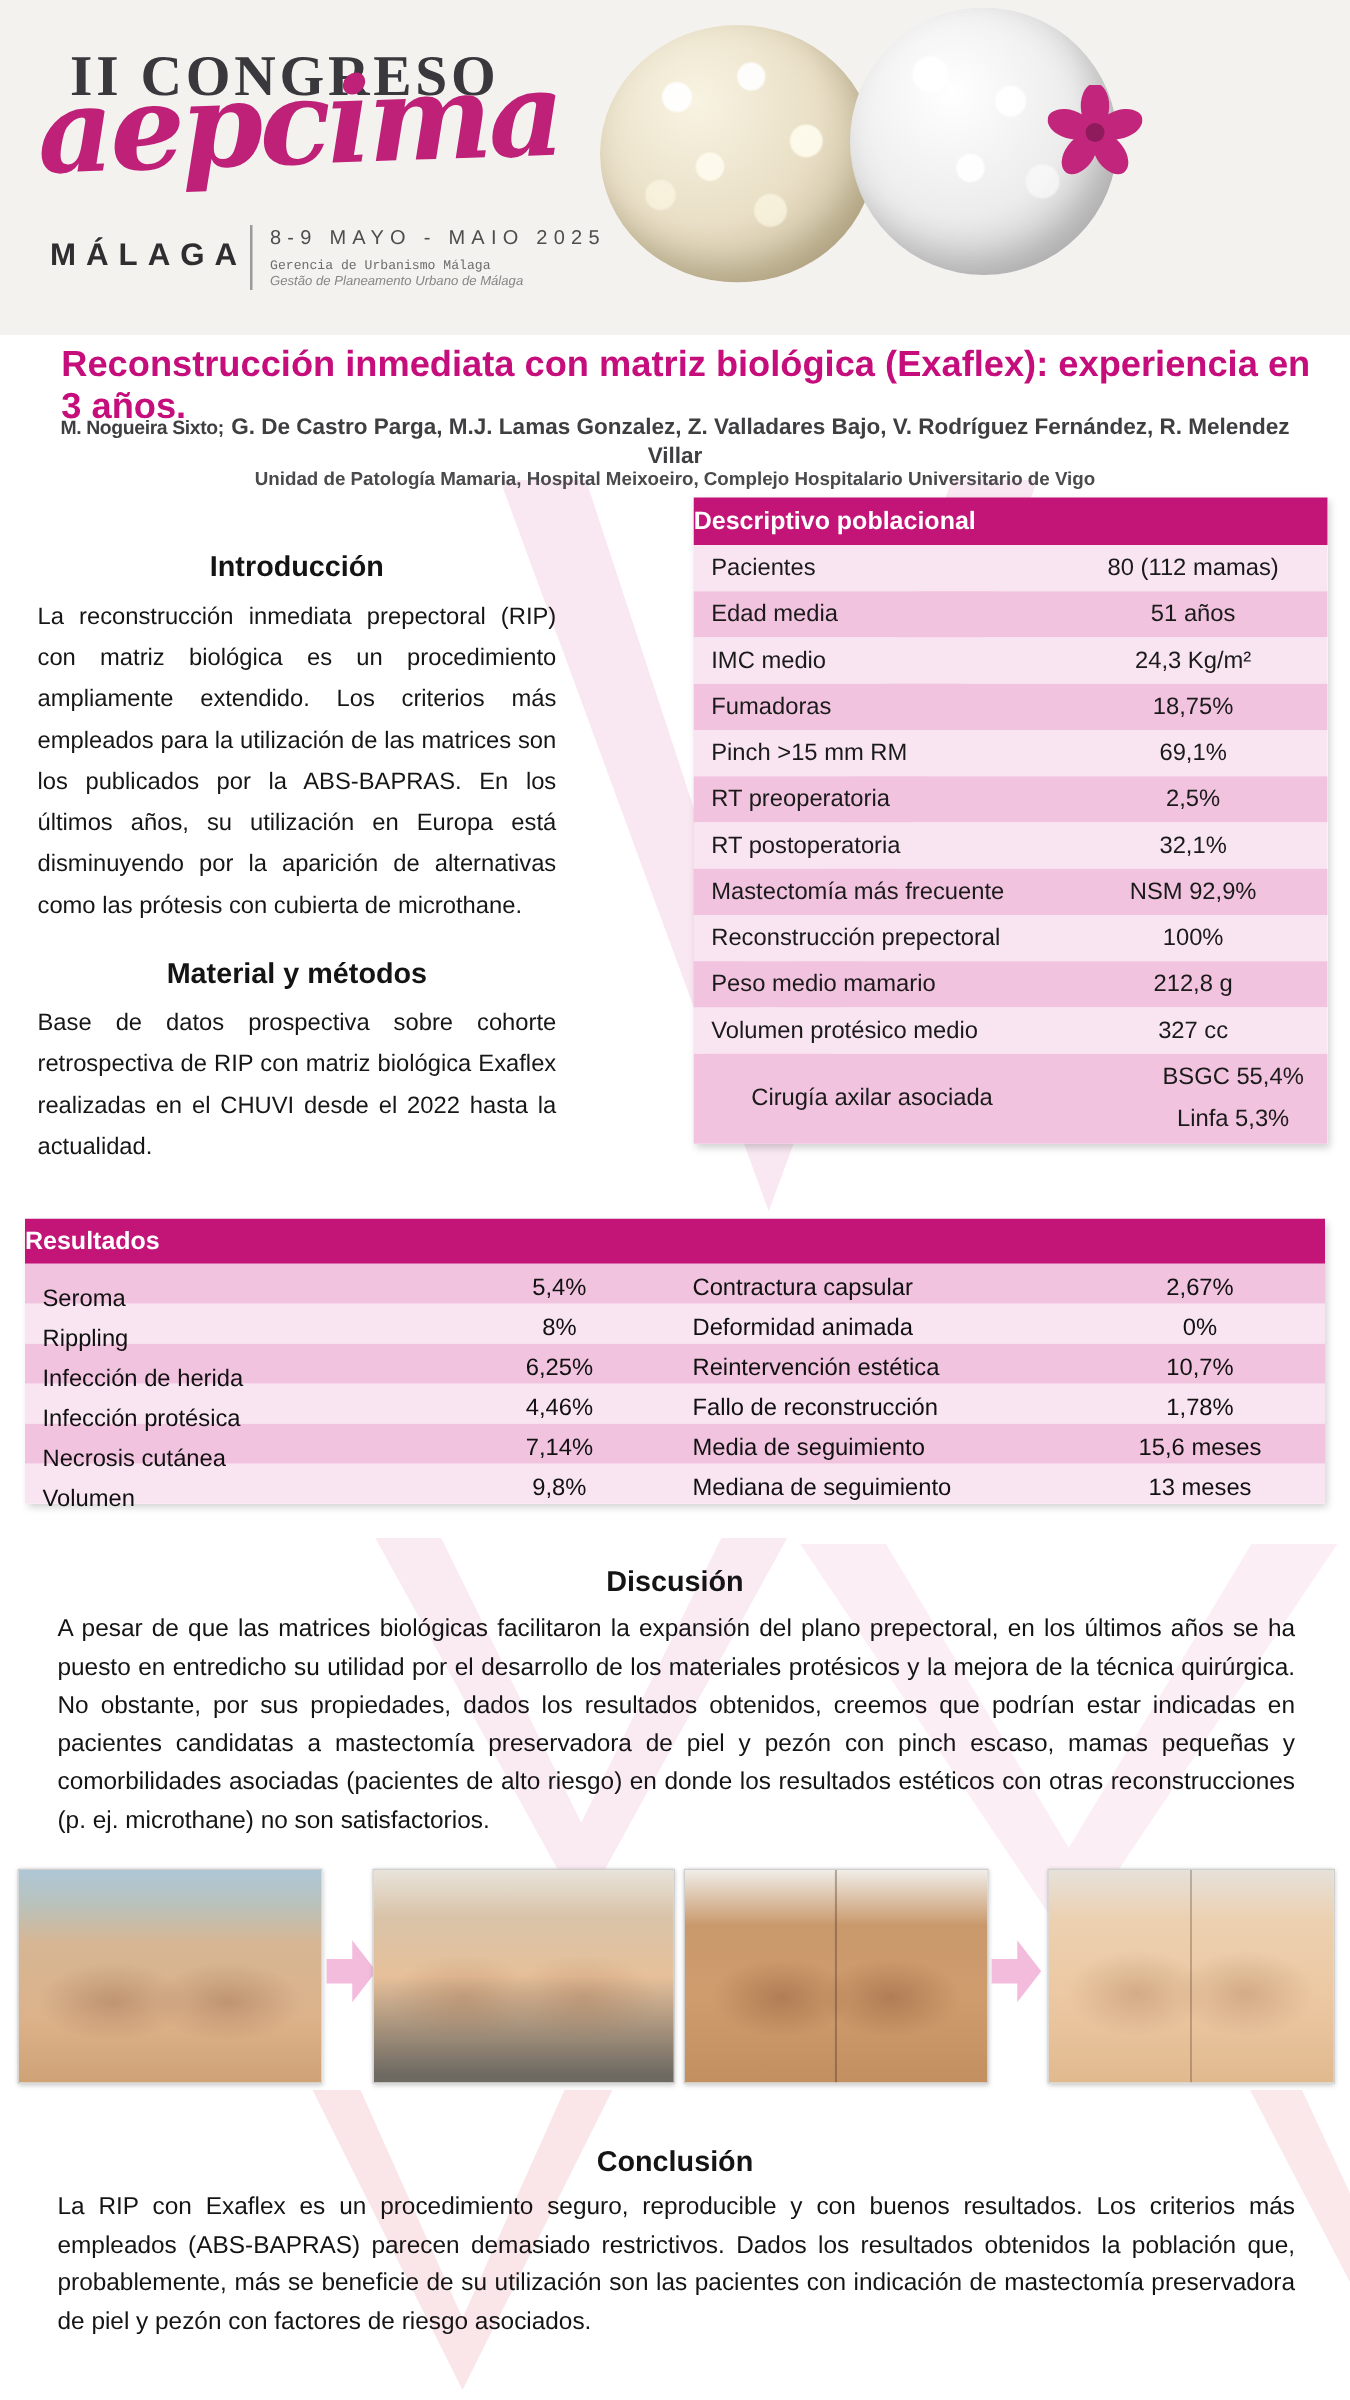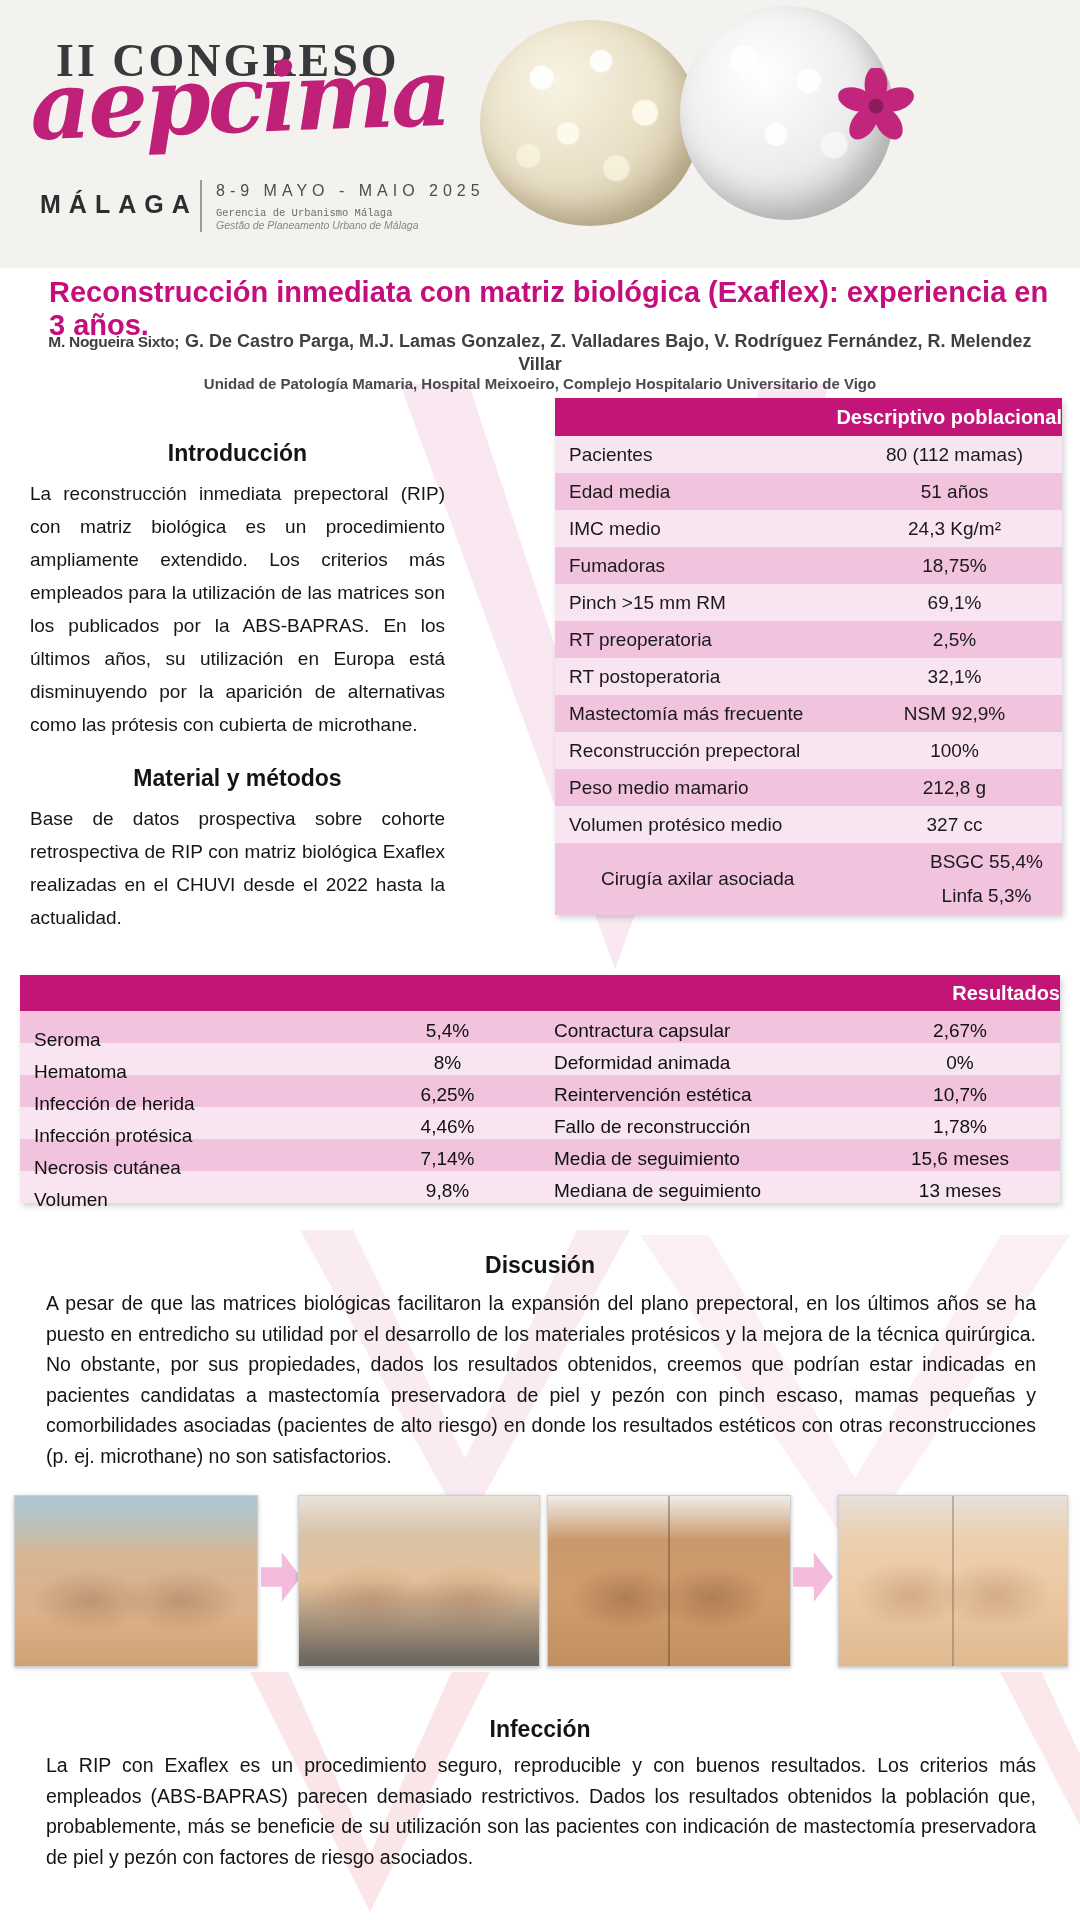--- a/index.html
+++ b/index.html
@@ -47,21 +47,21 @@
   .authors-lead{font-size:15.5px;letter-spacing:-.3px;margin-right:6px;}
   .affiliation{position:absolute;top:375px;left:28px;width:1024px;text-align:center;
         font-size:15px;font-weight:bold;color:#4a494c;}
   
   .left-col{position:absolute;top:440px;left:30px;width:415px;}
   .sec-heading{font-size:23px;font-weight:bold;color:#141414;text-align:center;margin:0 0 10px 0;}
   .sec-body{font-size:19px;line-height:33px;text-align:justify;color:#161616;margin:0;}
   .mat-heading{margin-top:24px;}
   
   .desc-table{position:absolute;top:398px;left:555px;width:507px;box-shadow:2px 3px 6px rgba(0,0,0,.18);}
-  .tbl-header{background:#c21577;color:#fff;font-weight:bold;font-size:20px;text-align:right;
+  .tbl-header{background:#c21577;color:#fff;font-weight:bold;font-size:20px;text-align:left;
         height:38px;line-height:38px;}
   .drow{display:grid;grid-template-columns:292px 215px;height:37px;align-items:center;font-size:19px;}
   .drow-double{height:72px;padding-left:32px;}
   .row-light{background:#f9e4f1;}
   .row-dark{background:#f1c3de;}
   .dlabel{padding-left:14px;color:#1a1a1a;}
   .dvalue{text-align:center;color:#1a1a1a;}
   .dvalue-stack{display:flex;flex-direction:column;justify-content:center;gap:12px;height:100%;}
   
   .res-table{position:absolute;top:975px;left:20px;width:1040px;box-shadow:2px 3px 6px rgba(0,0,0,.18);}
@@ -237,21 +237,21 @@
 
   <div class="res-table layer">
     <div class="tbl-header res-header">Resultados</div>
     <div class="rrow row-dark">
       <div class="rlabel1">Seroma</div>
       <div class="rvalue">5,4%</div>
       <div class="rlabel2">Contractura capsular</div>
       <div class="rvalue">2,67%</div>
     </div>
     <div class="rrow row-light">
-      <div class="rlabel1">Hematoma</div>
+      <div class="rlabel1">Rippling</div>
       <div class="rvalue">8%</div>
       <div class="rlabel2">Deformidad animada</div>
       <div class="rvalue">0%</div>
     </div>
     <div class="rrow row-dark">
       <div class="rlabel1">Infección de herida</div>
       <div class="rvalue">6,25%</div>
       <div class="rlabel2">Reintervención estética</div>
       <div class="rvalue">10,7%</div>
     </div>
@@ -278,16 +278,16 @@
   <div class="disc-heading layer">Discusión</div>
   <div class="disc-body layer">A pesar de que las matrices biológicas facilitaron la expansión del plano prepectoral, en los últimos años se ha puesto en entredicho su utilidad por el desarrollo de los materiales protésicos y la mejora de la técnica quirúrgica. No obstante, por sus propiedades, dados los resultados obtenidos, creemos que podrían estar indicadas en pacientes candidatas a mastectomía preservadora de piel y pezón con pinch escaso, mamas pequeñas y comorbilidades asociadas (pacientes de alto riesgo) en donde los resultados estéticos con otras reconstrucciones (p. ej. microthane) no son satisfactorios.</div>
 
   <div class="photo photo-1 layer"></div>
   <div class="photo-arrow arrow-1 layer"></div>
   <div class="photo photo-2 layer"></div>
   <div class="photo photo-3 layer"></div>
   <div class="photo-arrow arrow-2 layer"></div>
   <div class="photo photo-4 layer"></div>
 
-  <div class="conc-heading layer">Infección</div>
+  <div class="conc-heading layer">Conclusión</div>
   <div class="conc-body layer">La RIP con Exaflex es un procedimiento seguro, reproducible y con buenos resultados. Los criterios más empleados (ABS-BAPRAS) parecen demasiado restrictivos. Dados los resultados obtenidos la población que, probablemente, más se beneficie de su utilización son las pacientes con indicación de mastectomía preservadora de piel y pezón con factores de riesgo asociados.</div>
 
 </div>
 
 </body></html>

